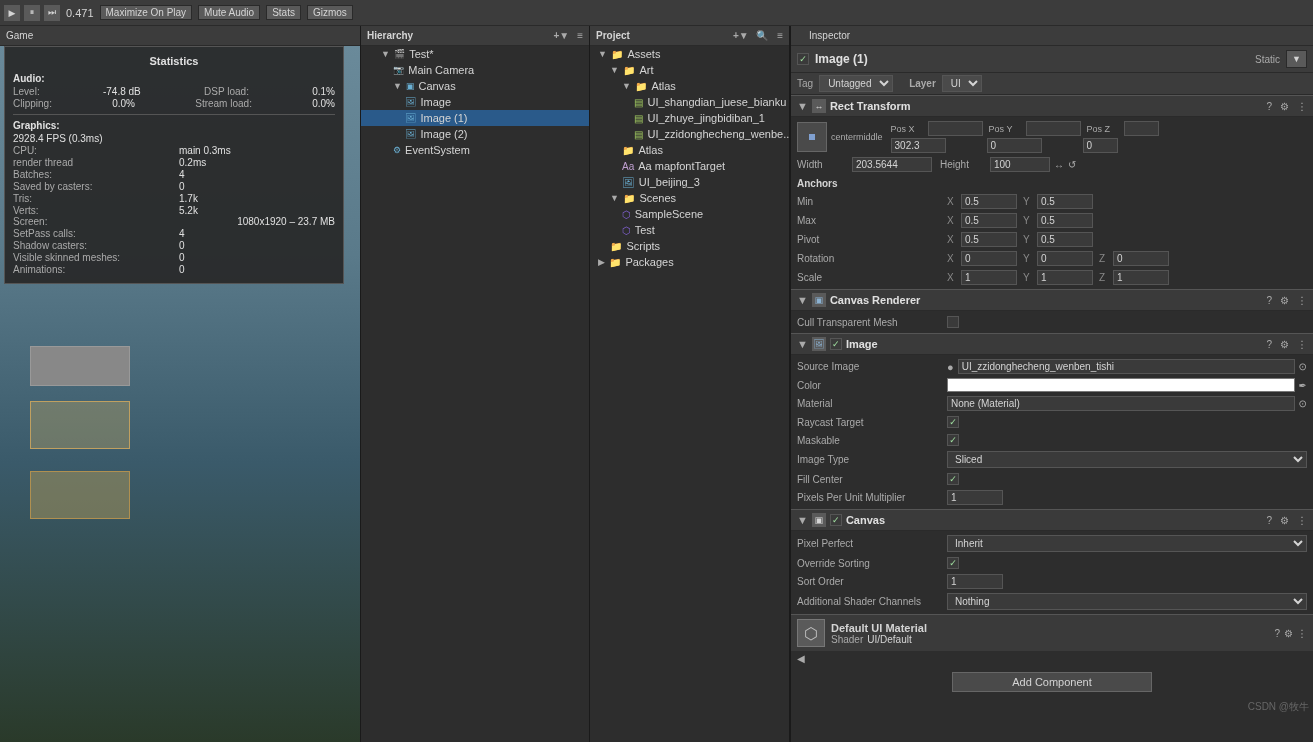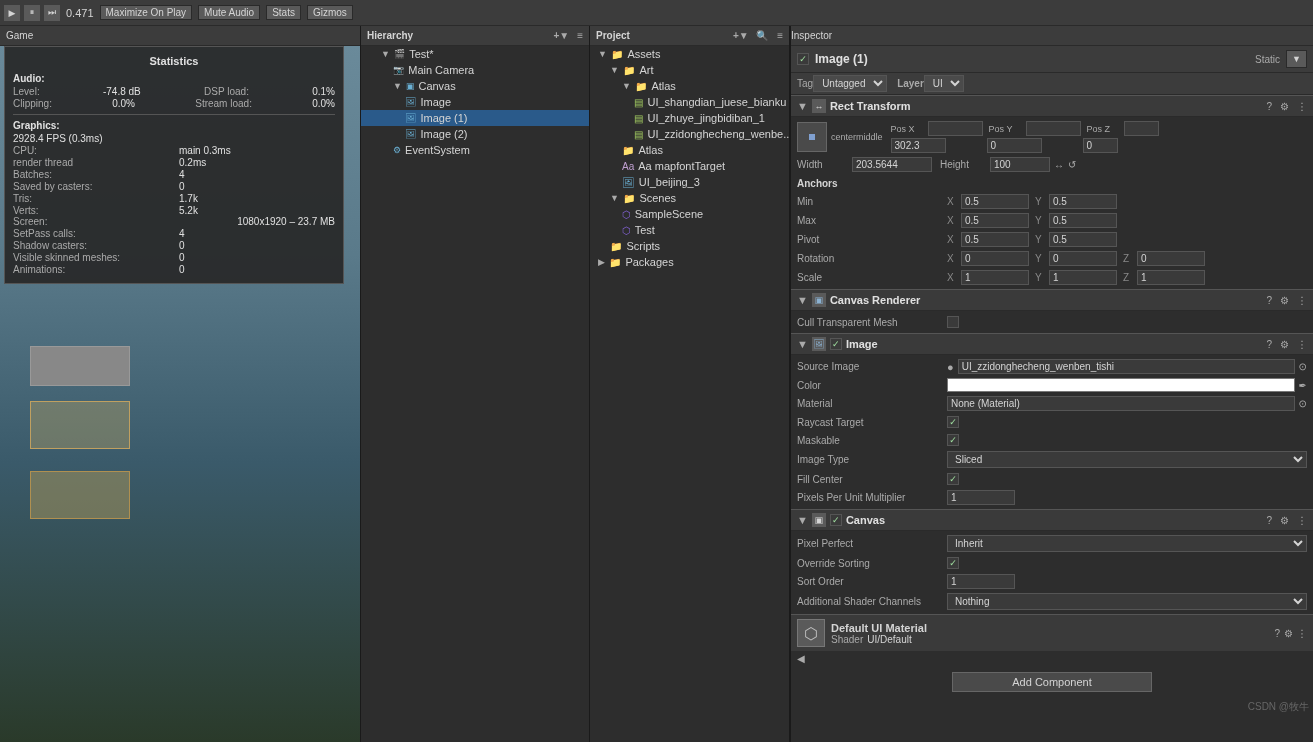--- a/index.html
+++ b/index.html
@@ -229,21 +229,21 @@
       display: flex;
       flex-direction: column;
       overflow-y: auto;
       border-left: 1px solid #1a1a1a;
     }
     .inspector-header {
       background: #3c3c3c;
       height: 20px;
       display: flex;
       align-items: center;
-      padding: 0 0;
+      padding: 0 18px;
       border-bottom: 1px solid #2a2a2a;
     }
     .inspector-top {
       background: #3c3c3c;
       padding: 4px 6px;
       display: flex;
       align-items: center;
       gap: 6px;
       border-bottom: 1px solid #2a2a2a;
     }
@@ -254,20 +254,21 @@
       flex: 1;
     }
     .inspector-static {
       color: #aaa;
       font-size: 10px;
     }
     .inspector-tag-row {
       display: flex;
       align-items: center;
       padding: 2px 6px;
+      gap: 6px;
       background: #3c3c3c;
       border-bottom: 1px solid #2a2a2a;
     }
     .tag-label { color: #aaa; font-size: 10px; }
     .tag-select {
       background: #4a4a4a;
       border: 1px solid #555;
       color: #d4d4d4;
       font-size: 10px;
       padding: 1px 4px;
@@ -311,21 +312,21 @@
       color: #aaa;
       font-size: 10px;
       flex-shrink: 0;
     }
     .prop-input {
       background: #3a3a3a;
       border: 1px solid #555;
       color: #d4d4d4;
       font-size: 10px;
       padding: 1px 3px;
-      width: 68px;
+      width: 56px;
     }
     .xyz-row {
       display: flex;
       align-items: center;
       gap: 2px;
     }
     .xyz-label {
       color: #888;
       font-size: 10px;
       width: 12px;

